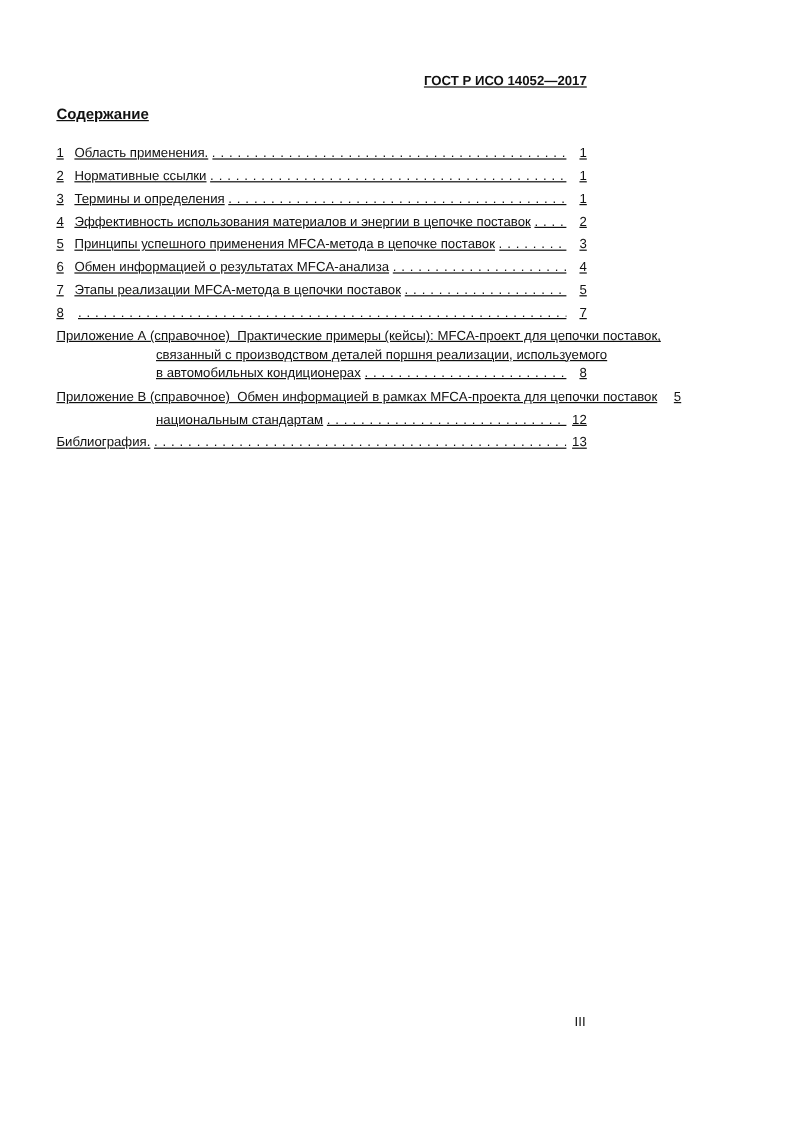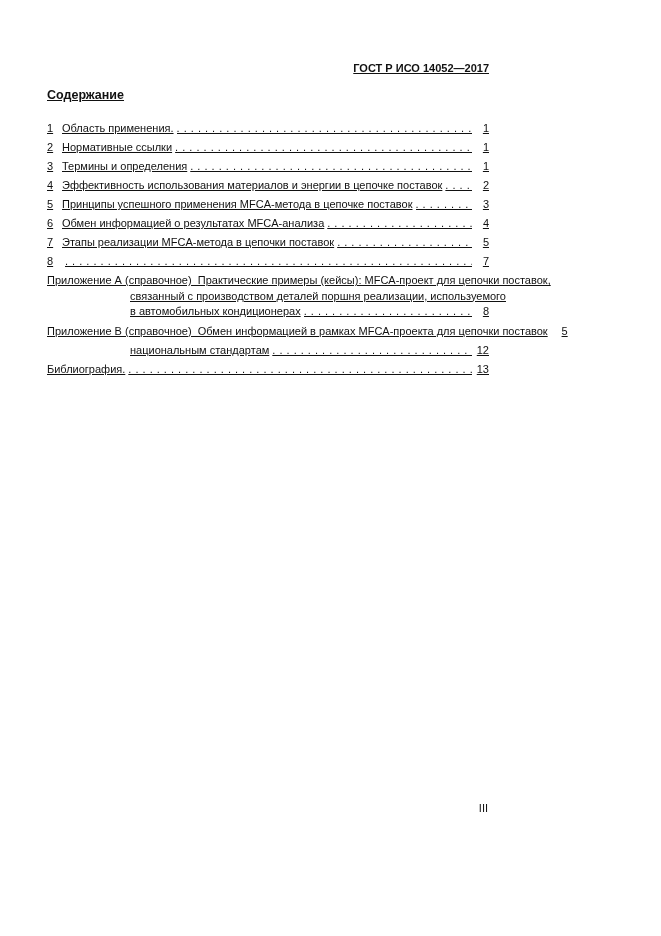--- a/index.html
+++ b/index.html
@@ -61,21 +61,21 @@
     display: flex;
     align-items: baseline;
     line-height: 15.5px;
     padding-left: 83px;
     justify-content: flex-end;
   }
   .lastline .label { padding-left: 0; }
   .page-footer {
     position: absolute;
     right: 76px;
-    top: 802px;
+    top: 846px;
     font-size: 11px;
   }
 </style>
 </head>
 <body>
 
 <div class="page">
 
   <div class="doc-header">ГОСТ Р ИСО 14052—2017</div>
 

